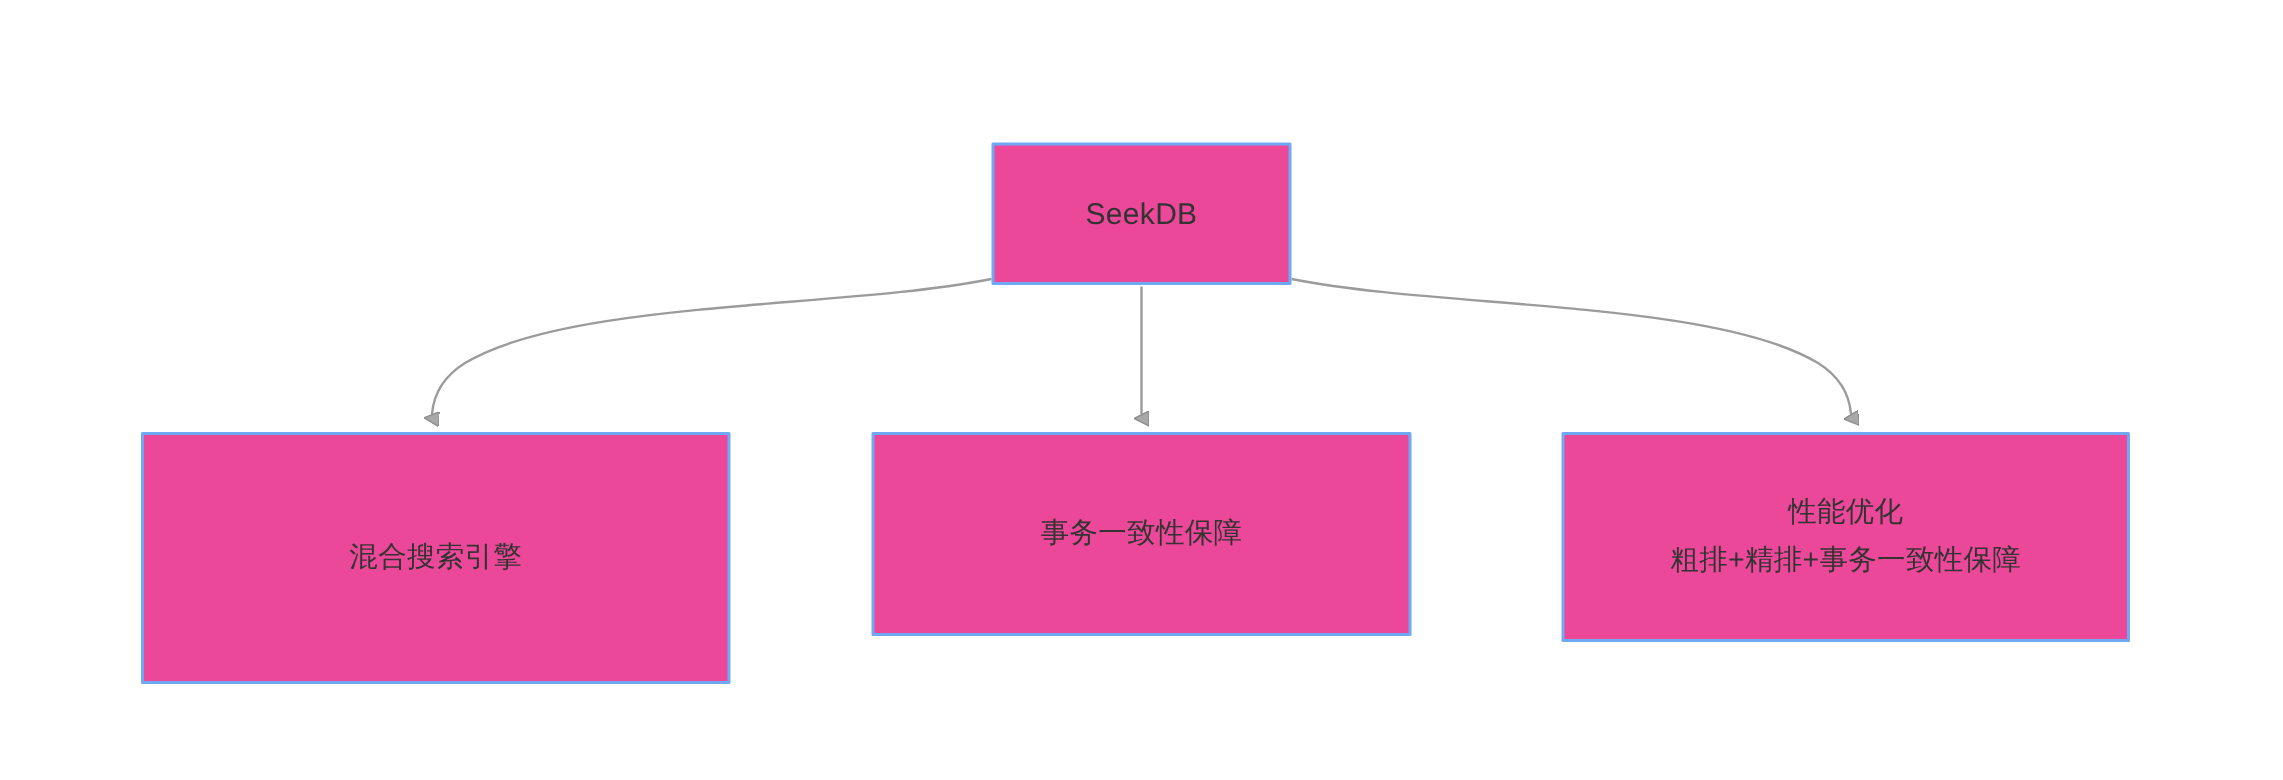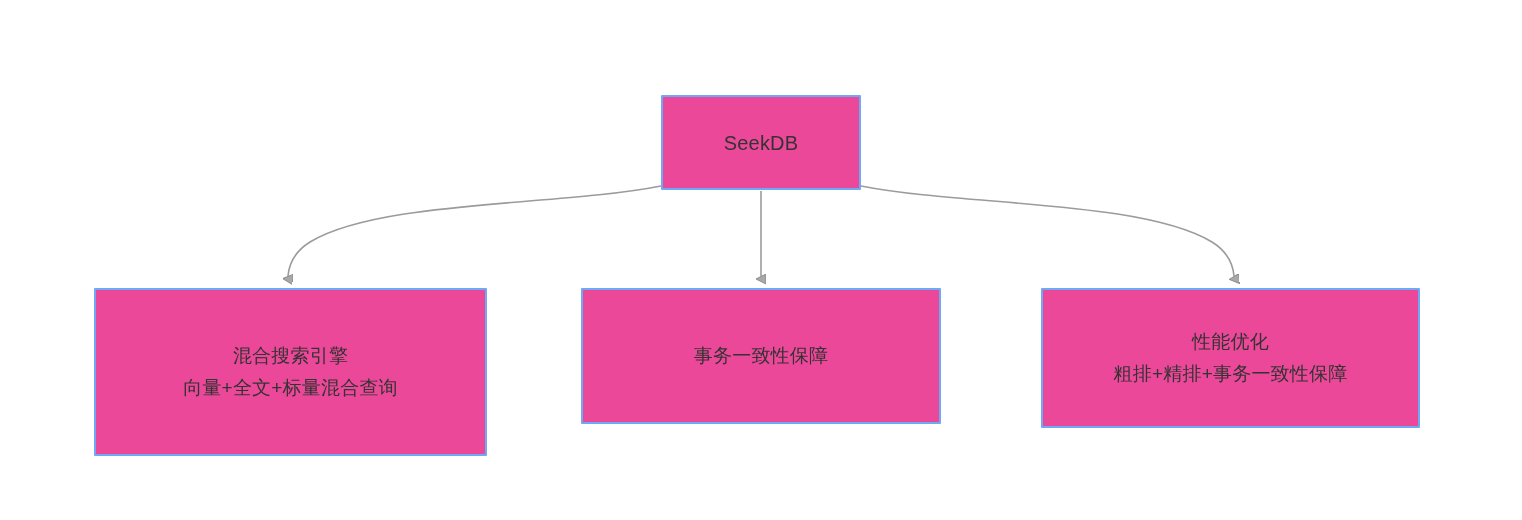--- a/index.html
+++ b/index.html
@@ -89,21 +89,20 @@
 
     <path d="M 861 186 C 962 206, 1142 200, 1212 242 C 1228 252, 1233 264, 1234 276" fill="none" stroke="#9b9b9b" stroke-width="1.6" marker-end="url(#arrow-head)"></path>
   </svg>
 
   <div class="node" id="node-root">
     <span class="line">SeekDB</span>
   </div>
 
   <div class="node" id="node-search">
     <span class="line">混合搜索引擎</span>
-    <span class="line">向量+全文+标量混合查询</span>
   </div>
 
   <div class="node" id="node-transaction">
     <span class="line">事务一致性保障</span>
   </div>
 
   <div class="node" id="node-performance">
     <span class="line">性能优化</span>
     <span class="line">粗排+精排+事务一致性保障</span>
   </div>

